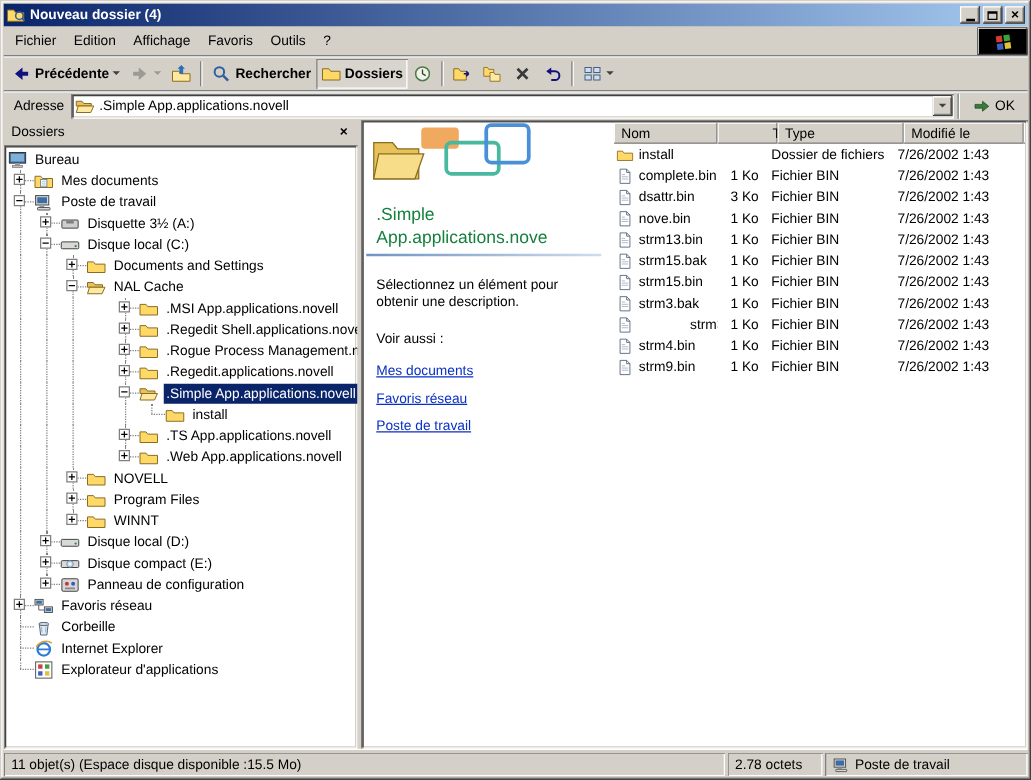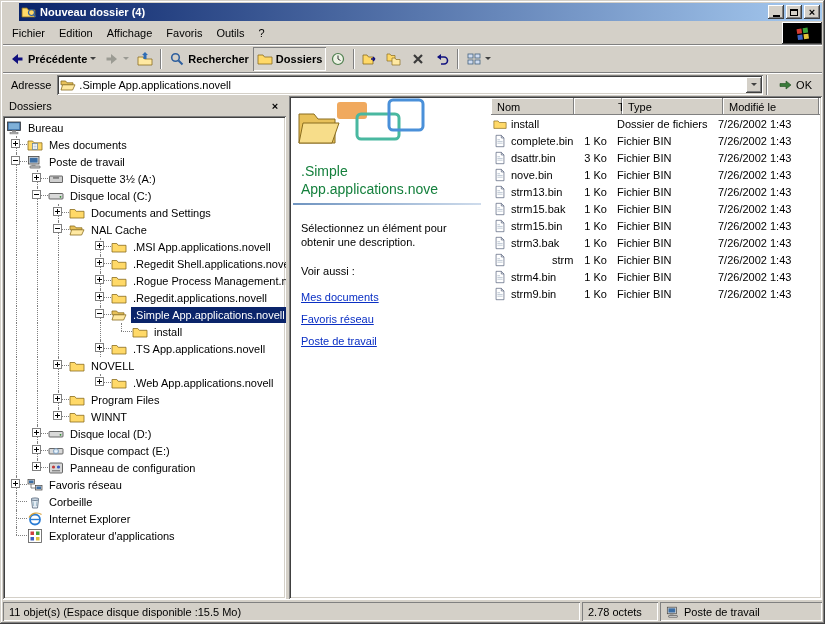--- a/index.html
+++ b/index.html
@@ -7,21 +7,21 @@
   .window { position: relative; width: 825px; height: 624px; background: var(--chrome,#d4d0c8);
     box-shadow: inset -1px -1px 0 #404040, inset 1px 1px 0 #d4d0c8, inset -2px -2px 0 #808080, inset 2px 2px 0 #fff; }
   svg { display:block; }
   .i16 { width:16px; height:16px; flex:none; }
   .i16 svg { width:16px; height:16px; }
   .i14 svg { width:14px; height:14px; }
 
   
   .titlebar { position:absolute; left:3px; top:3px; right:3px; height:18px;
     background: linear-gradient(90deg, var(--tb1,#0a246a), var(--tb2,#a6caf0));
-    display:flex; align-items:center; padding:0 2px; color:#fff;margin-left:16px; }
+    display:flex; align-items:center; padding:0 2px; color:#fff; }
   .titlebar .t-icon { width:16px; height:16px; margin-right:3px; }
   .title-text { font-weight:bold; flex:1; white-space:nowrap; overflow:hidden; }
   .cap-btn { width:16px; height:14px; background:#d4d0c8; margin-left:2px; flex:none;
     box-shadow: inset -1px -1px 0 #404040, inset 1px 1px 0 #fff, inset -2px -2px 0 #808080;
     display:flex; align-items:center; justify-content:center; color:#000; }
   .glyph-min { width:7px; height:2px; background:#000; margin-top:7px; }
   .glyph-max { width:8px; height:7px; border:1px solid #000; border-top-width:2px; }
   .glyph-close { font-size:11px; font-weight:bold; line-height:10px; }
 
   
@@ -611,60 +611,60 @@
               <span class="tlabel">.TS App.applications.novell</span>
             </span>
             <span class="tree-row">
               <span class="tcell">
                 <span class="vfull"></span>
               </span>
               <span class="tcell">
                 <span class="vfull"></span>
               </span>
               <span class="tcell">
-                <span class="vtop"></span>
-                <span class="vbot"></span>
+                <span class="vfull"></span>
+              </span>
+              <span class="tcell"></span>
+              <span class="tcell">
+                <span class="vtop"></span>
                 <span class="hline"></span>
                 <span class="ebox">
                   <span class="eh"></span>
                   <span class="ev"></span>
                 </span>
               </span>
               <span class="ticon">
                 <svg viewBox="0 0 16 16">
                   <path d="M1 4.5h4.8l1.4 1.8H15V13H1z" fill="#ffd968" stroke="#8a6d1f" stroke-width=".8"></path>
                 </svg>
               </span>
+              <span class="tlabel">.Web App.applications.novell</span>
+            </span>
+            <span class="tree-row">
+              <span class="tcell">
+                <span class="vfull"></span>
+              </span>
+              <span class="tcell">
+                <span class="vfull"></span>
+              </span>
+              <span class="tcell">
+                <span class="vtop"></span>
+                <span class="vbot"></span>
+                <span class="hline"></span>
+                <span class="ebox">
+                  <span class="eh"></span>
+                  <span class="ev"></span>
+                </span>
+              </span>
+              <span class="ticon">
+                <svg viewBox="0 0 16 16">
+                  <path d="M1 4.5h4.8l1.4 1.8H15V13H1z" fill="#ffd968" stroke="#8a6d1f" stroke-width=".8"></path>
+                </svg>
+              </span>
               <span class="tlabel">NOVELL</span>
-            </span>
-            <span class="tree-row">
-              <span class="tcell">
-                <span class="vfull"></span>
-              </span>
-              <span class="tcell">
-                <span class="vfull"></span>
-              </span>
-              <span class="tcell">
-                <span class="vfull"></span>
-              </span>
-              <span class="tcell"></span>
-              <span class="tcell">
-                <span class="vtop"></span>
-                <span class="hline"></span>
-                <span class="ebox">
-                  <span class="eh"></span>
-                  <span class="ev"></span>
-                </span>
-              </span>
-              <span class="ticon">
-                <svg viewBox="0 0 16 16">
-                  <path d="M1 4.5h4.8l1.4 1.8H15V13H1z" fill="#ffd968" stroke="#8a6d1f" stroke-width=".8"></path>
-                </svg>
-              </span>
-              <span class="tlabel">.Web App.applications.novell</span>
             </span>
             <span class="tree-row">
               <span class="tcell">
                 <span class="vfull"></span>
               </span>
               <span class="tcell">
                 <span class="vfull"></span>
               </span>
               <span class="tcell">
                 <span class="vtop"></span>

